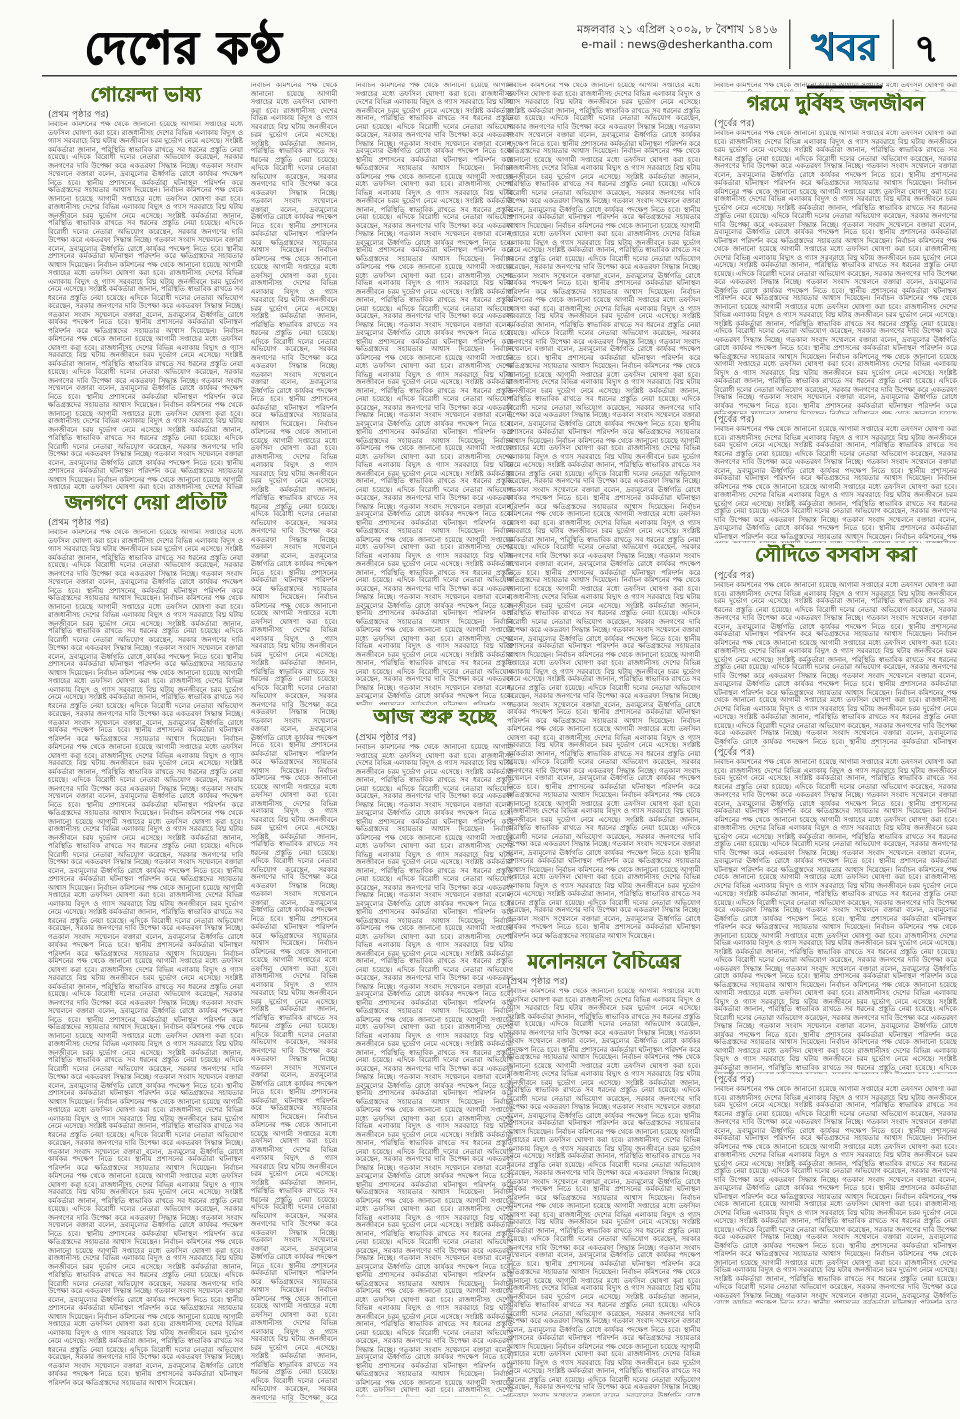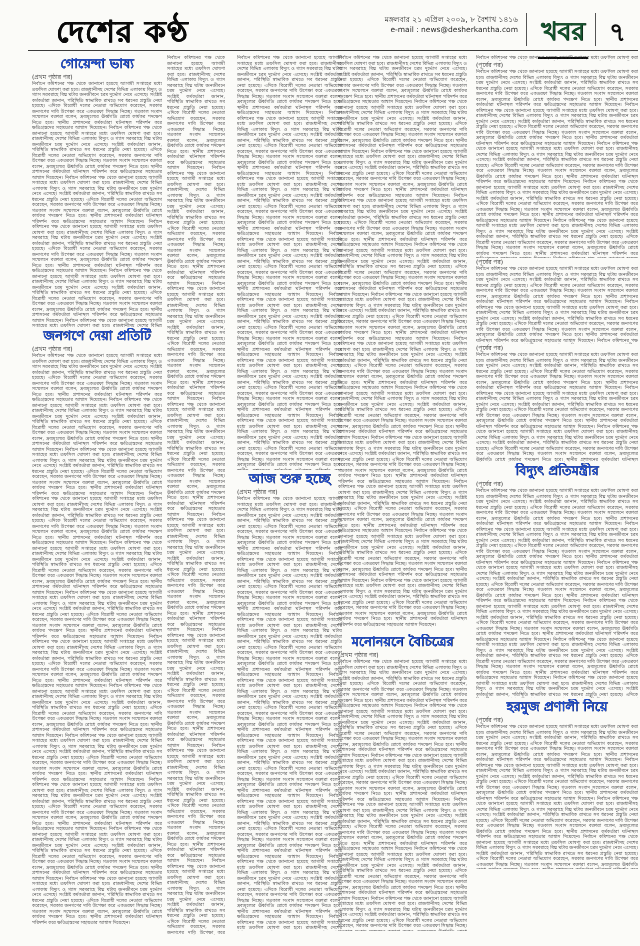--- a/index.html
+++ b/index.html
@@ -9,42 +9,42 @@
     font-family:"DejaVu Sans", sans-serif;color:#1c1c1c;
   }
   
   .masthead{position:absolute;top:0;left:0;width:640px;height:50px;}
   .logo{
     position:absolute;left:56px;top:8px;font-size:30px;font-weight:bold;
     letter-spacing:1px;color:#0a0a0a;
     text-shadow:0.6px 0 0 #0a0a0a, 0 0.4px 0 #0a0a0a;
     white-space:nowrap;
   }
-  .dates{position:absolute;top:15px;right:122px;text-align:right;
+  .dates{position:absolute;top:15px;right:122px;text-align:center;
     font-size:7.5px;line-height:10px;color:#2a2a2a;white-space:nowrap;}
   .vr{position:absolute;top:13px;width:1px;height:33px;background:#555;}
   .vr1{right:113px;}
   .vr2{right:44px;}
   .section{
     position:absolute;top:12px;right:52px;font-size:25px;font-weight:bold;
-    color:#14532d;border-bottom:2px solid #0a0a0a;padding:0 3px 2px 3px;
+    color:#0369a1;border-bottom:2px solid #0a0a0a;padding:0 3px 2px 3px;
     text-shadow:0.5px 0 0 #0a0a0a;white-space:nowrap;
   }
   .pageno{position:absolute;top:12px;right:14px;font-size:26px;font-weight:bold;color:#0a0a0a;}
   .hrule{position:absolute;top:50px;left:28px;width:610px;height:1px;background:#3a3a3a;}
   
   .col{position:absolute;top:55px;height:882px;overflow:hidden;}
   .c1{left:32px;width:130px;}
   .c2{left:167px;width:58px;}
   .c3{left:237px;width:105px;}
   .c4{left:338px;width:129px;}
   .c5{left:476px;width:162px;}
   .headline{
     font-size:13px;line-height:16px;font-weight:bold;text-align:center;
-    color:#1d4ed8;margin:1px 0;white-space:nowrap;overflow:hidden;
+    color:#4d7c0f;margin:1px 0;white-space:nowrap;overflow:hidden;
     text-shadow:0.3px 0 0 #0e0e0e;
   }
   .cont{font-size:6px;line-height:8px;color:#333;text-align:left;}
   .bt{
     font-size:4.6px;line-height:5.5px;text-align:justify;color:#37373a;
     overflow:hidden;word-break:break-word;filter:blur(0.15px);
   }
 </style>
 </head>
 <body>
@@ -86,27 +86,27 @@
 
   <div class="col c4">
     <div class="bt" style="height:578px;">নির্বাচন কমিশনের পক্ষ থেকে জানানো হয়েছে আগামী সপ্তাহের মধ্যে তফসিল ঘোষণা করা হবে। রাজধানীসহ দেশের বিভিন্ন এলাকায় বিদ্যুৎ ও গ্যাস সরবরাহে বিঘ্ন ঘটায় জনজীবনে চরম দুর্ভোগ নেমে এসেছে। সংশ্লিষ্ট কর্মকর্তারা জানান, পরিস্থিতি স্বাভাবিক রাখতে সব ধরনের প্রস্তুতি নেয়া হয়েছে। এদিকে বিরোধী দলের নেতারা অভিযোগ করেছেন, সরকার জনগণের দাবি উপেক্ষা করে একতরফা সিদ্ধান্ত নিচ্ছে। গতকাল সংবাদ সম্মেলনে বক্তারা বলেন, দ্রব্যমূল্যের ঊর্ধ্বগতি রোধে কার্যকর পদক্ষেপ নিতে হবে। স্থানীয় প্রশাসনের কর্মকর্তারা ঘটনাস্থল পরিদর্শন করে ক্ষতিগ্রস্তদের সহায়তার আশ্বাস দিয়েছেন। নির্বাচন কমিশনের পক্ষ থেকে জানানো হয়েছে আগামী সপ্তাহের মধ্যে তফসিল ঘোষণা করা হবে। রাজধানীসহ দেশের বিভিন্ন এলাকায় বিদ্যুৎ ও গ্যাস সরবরাহে বিঘ্ন ঘটায় জনজীবনে চরম দুর্ভোগ নেমে এসেছে। সংশ্লিষ্ট কর্মকর্তারা জানান, পরিস্থিতি স্বাভাবিক রাখতে সব ধরনের প্রস্তুতি নেয়া হয়েছে। এদিকে বিরোধী দলের নেতারা অভিযোগ করেছেন, সরকার জনগণের দাবি উপেক্ষা করে একতরফা সিদ্ধান্ত নিচ্ছে। গতকাল সংবাদ সম্মেলনে বক্তারা বলেন, দ্রব্যমূল্যের ঊর্ধ্বগতি রোধে কার্যকর পদক্ষেপ নিতে হবে। স্থানীয় প্রশাসনের কর্মকর্তারা ঘটনাস্থল পরিদর্শন করে ক্ষতিগ্রস্তদের সহায়তার আশ্বাস দিয়েছেন। নির্বাচন কমিশনের পক্ষ থেকে জানানো হয়েছে আগামী সপ্তাহের মধ্যে তফসিল ঘোষণা করা হবে। রাজধানীসহ দেশের বিভিন্ন এলাকায় বিদ্যুৎ ও গ্যাস সরবরাহে বিঘ্ন ঘটায় জনজীবনে চরম দুর্ভোগ নেমে এসেছে। সংশ্লিষ্ট কর্মকর্তারা জানান, পরিস্থিতি স্বাভাবিক রাখতে সব ধরনের প্রস্তুতি নেয়া হয়েছে। এদিকে বিরোধী দলের নেতারা অভিযোগ করেছেন, সরকার জনগণের দাবি উপেক্ষা করে একতরফা সিদ্ধান্ত নিচ্ছে। গতকাল সংবাদ সম্মেলনে বক্তারা বলেন, দ্রব্যমূল্যের ঊর্ধ্বগতি রোধে কার্যকর পদক্ষেপ নিতে হবে। স্থানীয় প্রশাসনের কর্মকর্তারা ঘটনাস্থল পরিদর্শন করে ক্ষতিগ্রস্তদের সহায়তার আশ্বাস দিয়েছেন। নির্বাচন কমিশনের পক্ষ থেকে জানানো হয়েছে আগামী সপ্তাহের মধ্যে তফসিল ঘোষণা করা হবে। রাজধানীসহ দেশের বিভিন্ন এলাকায় বিদ্যুৎ ও গ্যাস সরবরাহে বিঘ্ন ঘটায় জনজীবনে চরম দুর্ভোগ নেমে এসেছে। সংশ্লিষ্ট কর্মকর্তারা জানান, পরিস্থিতি স্বাভাবিক রাখতে সব ধরনের প্রস্তুতি নেয়া হয়েছে। এদিকে বিরোধী দলের নেতারা অভিযোগ করেছেন, সরকার জনগণের দাবি উপেক্ষা করে একতরফা সিদ্ধান্ত নিচ্ছে। গতকাল সংবাদ সম্মেলনে বক্তারা বলেন, দ্রব্যমূল্যের ঊর্ধ্বগতি রোধে কার্যকর পদক্ষেপ নিতে হবে। স্থানীয় প্রশাসনের কর্মকর্তারা ঘটনাস্থল পরিদর্শন করে ক্ষতিগ্রস্তদের সহায়তার আশ্বাস দিয়েছেন। নির্বাচন কমিশনের পক্ষ থেকে জানানো হয়েছে আগামী সপ্তাহের মধ্যে তফসিল ঘোষণা করা হবে। রাজধানীসহ দেশের বিভিন্ন এলাকায় বিদ্যুৎ ও গ্যাস সরবরাহে বিঘ্ন ঘটায় জনজীবনে চরম দুর্ভোগ নেমে এসেছে। সংশ্লিষ্ট কর্মকর্তারা জানান, পরিস্থিতি স্বাভাবিক রাখতে সব ধরনের প্রস্তুতি নেয়া হয়েছে। এদিকে বিরোধী দলের নেতারা অভিযোগ করেছেন, সরকার জনগণের দাবি উপেক্ষা করে একতরফা সিদ্ধান্ত নিচ্ছে। গতকাল সংবাদ সম্মেলনে বক্তারা বলেন, দ্রব্যমূল্যের ঊর্ধ্বগতি রোধে কার্যকর পদক্ষেপ নিতে হবে। স্থানীয় প্রশাসনের কর্মকর্তারা ঘটনাস্থল পরিদর্শন করে ক্ষতিগ্রস্তদের সহায়তার আশ্বাস দিয়েছেন। নির্বাচন কমিশনের পক্ষ থেকে জানানো হয়েছে আগামী সপ্তাহের মধ্যে তফসিল ঘোষণা করা হবে। রাজধানীসহ দেশের বিভিন্ন এলাকায় বিদ্যুৎ ও গ্যাস সরবরাহে বিঘ্ন ঘটায় জনজীবনে চরম দুর্ভোগ নেমে এসেছে। সংশ্লিষ্ট কর্মকর্তারা জানান, পরিস্থিতি স্বাভাবিক রাখতে সব ধরনের প্রস্তুতি নেয়া হয়েছে। এদিকে বিরোধী দলের নেতারা অভিযোগ করেছেন, সরকার জনগণের দাবি উপেক্ষা করে একতরফা সিদ্ধান্ত নিচ্ছে। গতকাল সংবাদ সম্মেলনে বক্তারা বলেন, দ্রব্যমূল্যের ঊর্ধ্বগতি রোধে কার্যকর পদক্ষেপ নিতে হবে। স্থানীয় প্রশাসনের কর্মকর্তারা ঘটনাস্থল পরিদর্শন করে ক্ষতিগ্রস্তদের সহায়তার আশ্বাস দিয়েছেন। নির্বাচন কমিশনের পক্ষ থেকে জানানো হয়েছে আগামী সপ্তাহের মধ্যে তফসিল ঘোষণা করা হবে। রাজধানীসহ দেশের বিভিন্ন এলাকায় বিদ্যুৎ ও গ্যাস সরবরাহে বিঘ্ন ঘটায় জনজীবনে চরম দুর্ভোগ নেমে এসেছে। সংশ্লিষ্ট কর্মকর্তারা জানান, পরিস্থিতি স্বাভাবিক রাখতে সব ধরনের প্রস্তুতি নেয়া হয়েছে। এদিকে বিরোধী দলের নেতারা অভিযোগ করেছেন, সরকার জনগণের দাবি উপেক্ষা করে একতরফা সিদ্ধান্ত নিচ্ছে। গতকাল সংবাদ সম্মেলনে বক্তারা বলেন, দ্রব্যমূল্যের ঊর্ধ্বগতি রোধে কার্যকর পদক্ষেপ নিতে হবে। স্থানীয় প্রশাসনের কর্মকর্তারা ঘটনাস্থল পরিদর্শন করে ক্ষতিগ্রস্তদের সহায়তার আশ্বাস দিয়েছেন। নির্বাচন কমিশনের পক্ষ থেকে জানানো হয়েছে আগামী সপ্তাহের মধ্যে তফসিল ঘোষণা করা হবে। রাজধানীসহ দেশের বিভিন্ন এলাকায় বিদ্যুৎ ও গ্যাস সরবরাহে বিঘ্ন ঘটায় জনজীবনে চরম দুর্ভোগ নেমে এসেছে। সংশ্লিষ্ট কর্মকর্তারা জানান, পরিস্থিতি স্বাভাবিক রাখতে সব ধরনের প্রস্তুতি নেয়া হয়েছে। এদিকে বিরোধী দলের নেতারা অভিযোগ করেছেন, সরকার জনগণের দাবি উপেক্ষা করে একতরফা সিদ্ধান্ত নিচ্ছে। গতকাল সংবাদ সম্মেলনে বক্তারা বলেন, দ্রব্যমূল্যের ঊর্ধ্বগতি রোধে কার্যকর পদক্ষেপ নিতে হবে। স্থানীয় প্রশাসনের কর্মকর্তারা ঘটনাস্থল পরিদর্শন করে ক্ষতিগ্রস্তদের সহায়তার আশ্বাস দিয়েছেন। নির্বাচন কমিশনের পক্ষ থেকে জানানো হয়েছে আগামী সপ্তাহের মধ্যে তফসিল ঘোষণা করা হবে। রাজধানীসহ দেশের বিভিন্ন এলাকায় বিদ্যুৎ ও গ্যাস সরবরাহে বিঘ্ন ঘটায় জনজীবনে চরম দুর্ভোগ নেমে এসেছে। সংশ্লিষ্ট কর্মকর্তারা জানান, পরিস্থিতি স্বাভাবিক রাখতে সব ধরনের প্রস্তুতি নেয়া হয়েছে। এদিকে বিরোধী দলের নেতারা অভিযোগ করেছেন, সরকার জনগণের দাবি উপেক্ষা করে একতরফা সিদ্ধান্ত নিচ্ছে। গতকাল সংবাদ সম্মেলনে বক্তারা বলেন, দ্রব্যমূল্যের ঊর্ধ্বগতি রোধে কার্যকর পদক্ষেপ নিতে হবে। স্থানীয় প্রশাসনের কর্মকর্তারা ঘটনাস্থল পরিদর্শন করে ক্ষতিগ্রস্তদের সহায়তার আশ্বাস দিয়েছেন। নির্বাচন কমিশনের পক্ষ থেকে জানানো হয়েছে আগামী সপ্তাহের মধ্যে তফসিল ঘোষণা করা হবে। রাজধানীসহ দেশের বিভিন্ন এলাকায় বিদ্যুৎ ও গ্যাস সরবরাহে বিঘ্ন ঘটায় জনজীবনে চরম দুর্ভোগ নেমে এসেছে। সংশ্লিষ্ট কর্মকর্তারা জানান, পরিস্থিতি স্বাভাবিক রাখতে সব ধরনের প্রস্তুতি নেয়া হয়েছে। এদিকে বিরোধী দলের নেতারা অভিযোগ করেছেন, সরকার জনগণের দাবি উপেক্ষা করে একতরফা সিদ্ধান্ত নিচ্ছে। গতকাল সংবাদ সম্মেলনে বক্তারা বলেন, দ্রব্যমূল্যের ঊর্ধ্বগতি রোধে কার্যকর পদক্ষেপ নিতে হবে। স্থানীয় প্রশাসনের কর্মকর্তারা ঘটনাস্থল পরিদর্শন করে ক্ষতিগ্রস্তদের সহায়তার আশ্বাস দিয়েছেন। নির্বাচন কমিশনের পক্ষ থেকে জানানো হয়েছে আগামী সপ্তাহের মধ্যে তফসিল ঘোষণা করা হবে। রাজধানীসহ দেশের বিভিন্ন এলাকায় বিদ্যুৎ ও গ্যাস সরবরাহে বিঘ্ন ঘটায় জনজীবনে চরম দুর্ভোগ নেমে এসেছে। সংশ্লিষ্ট কর্মকর্তারা জানান, পরিস্থিতি স্বাভাবিক রাখতে সব ধরনের প্রস্তুতি নেয়া হয়েছে। এদিকে বিরোধী দলের নেতারা অভিযোগ করেছেন, সরকার জনগণের দাবি উপেক্ষা করে একতরফা সিদ্ধান্ত নিচ্ছে। গতকাল সংবাদ সম্মেলনে বক্তারা বলেন, দ্রব্যমূল্যের ঊর্ধ্বগতি রোধে কার্যকর পদক্ষেপ নিতে হবে। স্থানীয় প্রশাসনের কর্মকর্তারা ঘটনাস্থল পরিদর্শন করে ক্ষতিগ্রস্তদের সহায়তার আশ্বাস দিয়েছেন। নির্বাচন কমিশনের পক্ষ থেকে জানানো হয়েছে আগামী সপ্তাহের মধ্যে তফসিল ঘোষণা করা হবে। রাজধানীসহ দেশের বিভিন্ন এলাকায় বিদ্যুৎ ও গ্যাস সরবরাহে বিঘ্ন ঘটায় জনজীবনে চরম দুর্ভোগ নেমে এসেছে। সংশ্লিষ্ট কর্মকর্তারা জানান, পরিস্থিতি স্বাভাবিক রাখতে সব ধরনের প্রস্তুতি নেয়া হয়েছে। এদিকে বিরোধী দলের নেতারা অভিযোগ করেছেন, সরকার জনগণের দাবি উপেক্ষা করে একতরফা সিদ্ধান্ত নিচ্ছে। গতকাল সংবাদ সম্মেলনে বক্তারা বলেন, দ্রব্যমূল্যের ঊর্ধ্বগতি রোধে কার্যকর পদক্ষেপ নিতে হবে। স্থানীয় প্রশাসনের কর্মকর্তারা ঘটনাস্থল পরিদর্শন করে ক্ষতিগ্রস্তদের সহায়তার আশ্বাস দিয়েছেন। </div>
     <div class="headline">মনোনয়নে বৈচিত্রের</div>
     <div class="cont">(প্রথম পৃষ্ঠার পর)</div>
     <div class="bt" style="height:272px;">নির্বাচন কমিশনের পক্ষ থেকে জানানো হয়েছে আগামী সপ্তাহের মধ্যে তফসিল ঘোষণা করা হবে। রাজধানীসহ দেশের বিভিন্ন এলাকায় বিদ্যুৎ ও গ্যাস সরবরাহে বিঘ্ন ঘটায় জনজীবনে চরম দুর্ভোগ নেমে এসেছে। সংশ্লিষ্ট কর্মকর্তারা জানান, পরিস্থিতি স্বাভাবিক রাখতে সব ধরনের প্রস্তুতি নেয়া হয়েছে। এদিকে বিরোধী দলের নেতারা অভিযোগ করেছেন, সরকার জনগণের দাবি উপেক্ষা করে একতরফা সিদ্ধান্ত নিচ্ছে। গতকাল সংবাদ সম্মেলনে বক্তারা বলেন, দ্রব্যমূল্যের ঊর্ধ্বগতি রোধে কার্যকর পদক্ষেপ নিতে হবে। স্থানীয় প্রশাসনের কর্মকর্তারা ঘটনাস্থল পরিদর্শন করে ক্ষতিগ্রস্তদের সহায়তার আশ্বাস দিয়েছেন। নির্বাচন কমিশনের পক্ষ থেকে জানানো হয়েছে আগামী সপ্তাহের মধ্যে তফসিল ঘোষণা করা হবে। রাজধানীসহ দেশের বিভিন্ন এলাকায় বিদ্যুৎ ও গ্যাস সরবরাহে বিঘ্ন ঘটায় জনজীবনে চরম দুর্ভোগ নেমে এসেছে। সংশ্লিষ্ট কর্মকর্তারা জানান, পরিস্থিতি স্বাভাবিক রাখতে সব ধরনের প্রস্তুতি নেয়া হয়েছে। এদিকে বিরোধী দলের নেতারা অভিযোগ করেছেন, সরকার জনগণের দাবি উপেক্ষা করে একতরফা সিদ্ধান্ত নিচ্ছে। গতকাল সংবাদ সম্মেলনে বক্তারা বলেন, দ্রব্যমূল্যের ঊর্ধ্বগতি রোধে কার্যকর পদক্ষেপ নিতে হবে। স্থানীয় প্রশাসনের কর্মকর্তারা ঘটনাস্থল পরিদর্শন করে ক্ষতিগ্রস্তদের সহায়তার আশ্বাস দিয়েছেন। নির্বাচন কমিশনের পক্ষ থেকে জানানো হয়েছে আগামী সপ্তাহের মধ্যে তফসিল ঘোষণা করা হবে। রাজধানীসহ দেশের বিভিন্ন এলাকায় বিদ্যুৎ ও গ্যাস সরবরাহে বিঘ্ন ঘটায় জনজীবনে চরম দুর্ভোগ নেমে এসেছে। সংশ্লিষ্ট কর্মকর্তারা জানান, পরিস্থিতি স্বাভাবিক রাখতে সব ধরনের প্রস্তুতি নেয়া হয়েছে। এদিকে বিরোধী দলের নেতারা অভিযোগ করেছেন, সরকার জনগণের দাবি উপেক্ষা করে একতরফা সিদ্ধান্ত নিচ্ছে। গতকাল সংবাদ সম্মেলনে বক্তারা বলেন, দ্রব্যমূল্যের ঊর্ধ্বগতি রোধে কার্যকর পদক্ষেপ নিতে হবে। স্থানীয় প্রশাসনের কর্মকর্তারা ঘটনাস্থল পরিদর্শন করে ক্ষতিগ্রস্তদের সহায়তার আশ্বাস দিয়েছেন। নির্বাচন কমিশনের পক্ষ থেকে জানানো হয়েছে আগামী সপ্তাহের মধ্যে তফসিল ঘোষণা করা হবে। রাজধানীসহ দেশের বিভিন্ন এলাকায় বিদ্যুৎ ও গ্যাস সরবরাহে বিঘ্ন ঘটায় জনজীবনে চরম দুর্ভোগ নেমে এসেছে। সংশ্লিষ্ট কর্মকর্তারা জানান, পরিস্থিতি স্বাভাবিক রাখতে সব ধরনের প্রস্তুতি নেয়া হয়েছে। এদিকে বিরোধী দলের নেতারা অভিযোগ করেছেন, সরকার জনগণের দাবি উপেক্ষা করে একতরফা সিদ্ধান্ত নিচ্ছে। গতকাল সংবাদ সম্মেলনে বক্তারা বলেন, দ্রব্যমূল্যের ঊর্ধ্বগতি রোধে কার্যকর পদক্ষেপ নিতে হবে। স্থানীয় প্রশাসনের কর্মকর্তারা ঘটনাস্থল পরিদর্শন করে ক্ষতিগ্রস্তদের সহায়তার আশ্বাস দিয়েছেন। নির্বাচন কমিশনের পক্ষ থেকে জানানো হয়েছে আগামী সপ্তাহের মধ্যে তফসিল ঘোষণা করা হবে। রাজধানীসহ দেশের বিভিন্ন এলাকায় বিদ্যুৎ ও গ্যাস সরবরাহে বিঘ্ন ঘটায় জনজীবনে চরম দুর্ভোগ নেমে এসেছে। সংশ্লিষ্ট কর্মকর্তারা জানান, পরিস্থিতি স্বাভাবিক রাখতে সব ধরনের প্রস্তুতি নেয়া হয়েছে। এদিকে বিরোধী দলের নেতারা অভিযোগ করেছেন, সরকার জনগণের দাবি উপেক্ষা করে একতরফা সিদ্ধান্ত নিচ্ছে। গতকাল সংবাদ সম্মেলনে বক্তারা বলেন, দ্রব্যমূল্যের ঊর্ধ্বগতি রোধে কার্যকর পদক্ষেপ নিতে হবে। স্থানীয় প্রশাসনের কর্মকর্তারা ঘটনাস্থল পরিদর্শন করে ক্ষতিগ্রস্তদের সহায়তার আশ্বাস দিয়েছেন। নির্বাচন কমিশনের পক্ষ থেকে জানানো হয়েছে আগামী সপ্তাহের মধ্যে তফসিল ঘোষণা করা হবে। রাজধানীসহ দেশের বিভিন্ন এলাকায় বিদ্যুৎ ও গ্যাস সরবরাহে বিঘ্ন ঘটায় জনজীবনে চরম দুর্ভোগ নেমে এসেছে। সংশ্লিষ্ট কর্মকর্তারা জানান, পরিস্থিতি স্বাভাবিক রাখতে সব ধরনের প্রস্তুতি নেয়া হয়েছে। এদিকে বিরোধী দলের নেতারা অভিযোগ করেছেন, সরকার জনগণের দাবি উপেক্ষা করে একতরফা সিদ্ধান্ত নিচ্ছে। গতকাল সংবাদ সম্মেলনে বক্তারা বলেন, দ্রব্যমূল্যের ঊর্ধ্বগতি রোধে কার্যকর পদক্ষেপ নিতে হবে। স্থানীয় প্রশাসনের কর্মকর্তারা ঘটনাস্থল পরিদর্শন করে ক্ষতিগ্রস্তদের সহায়তার আশ্বাস দিয়েছেন। </div>
   </div>
 
   <div class="col c5">
     <div class="bt" style="height:6px;">নির্বাচন কমিশনের পক্ষ থেকে জানানো হয়েছে আগামী সপ্তাহের মধ্যে তফসিল ঘোষণা করা হবে। রাজধানীসহ দেশের বিভিন্ন এলাকায় বিদ্যুৎ ও গ্যাস সরবরাহে বিঘ্ন ঘটায় জনজীবনে চরম দুর্ভোগ নেমে এসেছে। সংশ্লিষ্ট কর্মকর্তারা জানান, পরিস্থিতি স্বাভাবিক রাখতে সব ধরনের প্রস্তুতি নেয়া হয়েছে। এদিকে বিরোধী দলের নেতারা অভিযোগ করেছেন, সরকার জনগণের দাবি উপেক্ষা করে একতরফা সিদ্ধান্ত নিচ্ছে। গতকাল সংবাদ সম্মেলনে বক্তারা বলেন, দ্রব্যমূল্যের ঊর্ধ্বগতি রোধে কার্যকর পদক্ষেপ নিতে হবে। স্থানীয় প্রশাসনের কর্মকর্তারা ঘটনাস্থল পরিদর্শন করে ক্ষতিগ্রস্তদের সহায়তার আশ্বাস দিয়েছেন। </div>
+    <div class="headline">গরমে দুর্বিষহ জনজীবন</div>
     <div class="cont">(পূর্বের পর)</div>
     <div class="bt" style="height:189px;">নির্বাচন কমিশনের পক্ষ থেকে জানানো হয়েছে আগামী সপ্তাহের মধ্যে তফসিল ঘোষণা করা হবে। রাজধানীসহ দেশের বিভিন্ন এলাকায় বিদ্যুৎ ও গ্যাস সরবরাহে বিঘ্ন ঘটায় জনজীবনে চরম দুর্ভোগ নেমে এসেছে। সংশ্লিষ্ট কর্মকর্তারা জানান, পরিস্থিতি স্বাভাবিক রাখতে সব ধরনের প্রস্তুতি নেয়া হয়েছে। এদিকে বিরোধী দলের নেতারা অভিযোগ করেছেন, সরকার জনগণের দাবি উপেক্ষা করে একতরফা সিদ্ধান্ত নিচ্ছে। গতকাল সংবাদ সম্মেলনে বক্তারা বলেন, দ্রব্যমূল্যের ঊর্ধ্বগতি রোধে কার্যকর পদক্ষেপ নিতে হবে। স্থানীয় প্রশাসনের কর্মকর্তারা ঘটনাস্থল পরিদর্শন করে ক্ষতিগ্রস্তদের সহায়তার আশ্বাস দিয়েছেন। নির্বাচন কমিশনের পক্ষ থেকে জানানো হয়েছে আগামী সপ্তাহের মধ্যে তফসিল ঘোষণা করা হবে। রাজধানীসহ দেশের বিভিন্ন এলাকায় বিদ্যুৎ ও গ্যাস সরবরাহে বিঘ্ন ঘটায় জনজীবনে চরম দুর্ভোগ নেমে এসেছে। সংশ্লিষ্ট কর্মকর্তারা জানান, পরিস্থিতি স্বাভাবিক রাখতে সব ধরনের প্রস্তুতি নেয়া হয়েছে। এদিকে বিরোধী দলের নেতারা অভিযোগ করেছেন, সরকার জনগণের দাবি উপেক্ষা করে একতরফা সিদ্ধান্ত নিচ্ছে। গতকাল সংবাদ সম্মেলনে বক্তারা বলেন, দ্রব্যমূল্যের ঊর্ধ্বগতি রোধে কার্যকর পদক্ষেপ নিতে হবে। স্থানীয় প্রশাসনের কর্মকর্তারা ঘটনাস্থল পরিদর্শন করে ক্ষতিগ্রস্তদের সহায়তার আশ্বাস দিয়েছেন। নির্বাচন কমিশনের পক্ষ থেকে জানানো হয়েছে আগামী সপ্তাহের মধ্যে তফসিল ঘোষণা করা হবে। রাজধানীসহ দেশের বিভিন্ন এলাকায় বিদ্যুৎ ও গ্যাস সরবরাহে বিঘ্ন ঘটায় জনজীবনে চরম দুর্ভোগ নেমে এসেছে। সংশ্লিষ্ট কর্মকর্তারা জানান, পরিস্থিতি স্বাভাবিক রাখতে সব ধরনের প্রস্তুতি নেয়া হয়েছে। এদিকে বিরোধী দলের নেতারা অভিযোগ করেছেন, সরকার জনগণের দাবি উপেক্ষা করে একতরফা সিদ্ধান্ত নিচ্ছে। গতকাল সংবাদ সম্মেলনে বক্তারা বলেন, দ্রব্যমূল্যের ঊর্ধ্বগতি রোধে কার্যকর পদক্ষেপ নিতে হবে। স্থানীয় প্রশাসনের কর্মকর্তারা ঘটনাস্থল পরিদর্শন করে ক্ষতিগ্রস্তদের সহায়তার আশ্বাস দিয়েছেন। নির্বাচন কমিশনের পক্ষ থেকে জানানো হয়েছে আগামী সপ্তাহের মধ্যে তফসিল ঘোষণা করা হবে। রাজধানীসহ দেশের বিভিন্ন এলাকায় বিদ্যুৎ ও গ্যাস সরবরাহে বিঘ্ন ঘটায় জনজীবনে চরম দুর্ভোগ নেমে এসেছে। সংশ্লিষ্ট কর্মকর্তারা জানান, পরিস্থিতি স্বাভাবিক রাখতে সব ধরনের প্রস্তুতি নেয়া হয়েছে। এদিকে বিরোধী দলের নেতারা অভিযোগ করেছেন, সরকার জনগণের দাবি উপেক্ষা করে একতরফা সিদ্ধান্ত নিচ্ছে। গতকাল সংবাদ সম্মেলনে বক্তারা বলেন, দ্রব্যমূল্যের ঊর্ধ্বগতি রোধে কার্যকর পদক্ষেপ নিতে হবে। স্থানীয় প্রশাসনের কর্মকর্তারা ঘটনাস্থল পরিদর্শন করে ক্ষতিগ্রস্তদের সহায়তার আশ্বাস দিয়েছেন। নির্বাচন কমিশনের পক্ষ থেকে জানানো হয়েছে আগামী সপ্তাহের মধ্যে তফসিল ঘোষণা করা হবে। রাজধানীসহ দেশের বিভিন্ন এলাকায় বিদ্যুৎ ও গ্যাস সরবরাহে বিঘ্ন ঘটায় জনজীবনে চরম দুর্ভোগ নেমে এসেছে। সংশ্লিষ্ট কর্মকর্তারা জানান, পরিস্থিতি স্বাভাবিক রাখতে সব ধরনের প্রস্তুতি নেয়া হয়েছে। এদিকে বিরোধী দলের নেতারা অভিযোগ করেছেন, সরকার জনগণের দাবি উপেক্ষা করে একতরফা সিদ্ধান্ত নিচ্ছে। গতকাল সংবাদ সম্মেলনে বক্তারা বলেন, দ্রব্যমূল্যের ঊর্ধ্বগতি রোধে কার্যকর পদক্ষেপ নিতে হবে। স্থানীয় প্রশাসনের কর্মকর্তারা ঘটনাস্থল পরিদর্শন করে ক্ষতিগ্রস্তদের সহায়তার আশ্বাস দিয়েছেন। নির্বাচন কমিশনের পক্ষ থেকে জানানো হয়েছে আগামী সপ্তাহের মধ্যে তফসিল ঘোষণা করা হবে। রাজধানীসহ দেশের বিভিন্ন এলাকায় বিদ্যুৎ ও গ্যাস সরবরাহে বিঘ্ন ঘটায় জনজীবনে চরম দুর্ভোগ নেমে এসেছে। সংশ্লিষ্ট কর্মকর্তারা জানান, পরিস্থিতি স্বাভাবিক রাখতে সব ধরনের প্রস্তুতি নেয়া হয়েছে। এদিকে বিরোধী দলের নেতারা অভিযোগ করেছেন, সরকার জনগণের দাবি উপেক্ষা করে একতরফা সিদ্ধান্ত নিচ্ছে। গতকাল সংবাদ সম্মেলনে বক্তারা বলেন, দ্রব্যমূল্যের ঊর্ধ্বগতি রোধে কার্যকর পদক্ষেপ নিতে হবে। স্থানীয় প্রশাসনের কর্মকর্তারা ঘটনাস্থল পরিদর্শন করে ক্ষতিগ্রস্তদের সহায়তার আশ্বাস দিয়েছেন। </div>
     <div class="cont">(পূর্বের পর)</div>
     <div class="bt" style="height:78px;">নির্বাচন কমিশনের পক্ষ থেকে জানানো হয়েছে আগামী সপ্তাহের মধ্যে তফসিল ঘোষণা করা হবে। রাজধানীসহ দেশের বিভিন্ন এলাকায় বিদ্যুৎ ও গ্যাস সরবরাহে বিঘ্ন ঘটায় জনজীবনে চরম দুর্ভোগ নেমে এসেছে। সংশ্লিষ্ট কর্মকর্তারা জানান, পরিস্থিতি স্বাভাবিক রাখতে সব ধরনের প্রস্তুতি নেয়া হয়েছে। এদিকে বিরোধী দলের নেতারা অভিযোগ করেছেন, সরকার জনগণের দাবি উপেক্ষা করে একতরফা সিদ্ধান্ত নিচ্ছে। গতকাল সংবাদ সম্মেলনে বক্তারা বলেন, দ্রব্যমূল্যের ঊর্ধ্বগতি রোধে কার্যকর পদক্ষেপ নিতে হবে। স্থানীয় প্রশাসনের কর্মকর্তারা ঘটনাস্থল পরিদর্শন করে ক্ষতিগ্রস্তদের সহায়তার আশ্বাস দিয়েছেন। নির্বাচন কমিশনের পক্ষ থেকে জানানো হয়েছে আগামী সপ্তাহের মধ্যে তফসিল ঘোষণা করা হবে। রাজধানীসহ দেশের বিভিন্ন এলাকায় বিদ্যুৎ ও গ্যাস সরবরাহে বিঘ্ন ঘটায় জনজীবনে চরম দুর্ভোগ নেমে এসেছে। সংশ্লিষ্ট কর্মকর্তারা জানান, পরিস্থিতি স্বাভাবিক রাখতে সব ধরনের প্রস্তুতি নেয়া হয়েছে। এদিকে বিরোধী দলের নেতারা অভিযোগ করেছেন, সরকার জনগণের দাবি উপেক্ষা করে একতরফা সিদ্ধান্ত নিচ্ছে। গতকাল সংবাদ সম্মেলনে বক্তারা বলেন, দ্রব্যমূল্যের ঊর্ধ্বগতি রোধে কার্যকর পদক্ষেপ নিতে হবে। স্থানীয় প্রশাসনের কর্মকর্তারা ঘটনাস্থল পরিদর্শন করে ক্ষতিগ্রস্তদের সহায়তার আশ্বাস দিয়েছেন। নির্বাচন কমিশনের পক্ষ থেকে জানানো হয়েছে আগামী সপ্তাহের মধ্যে তফসিল ঘোষণা করা হবে। রাজধানীসহ দেশের বিভিন্ন এলাকায় বিদ্যুৎ ও গ্যাস সরবরাহে বিঘ্ন ঘটায় জনজীবনে চরম দুর্ভোগ নেমে এসেছে। সংশ্লিষ্ট কর্মকর্তারা জানান, পরিস্থিতি স্বাভাবিক রাখতে সব ধরনের প্রস্তুতি নেয়া হয়েছে। এদিকে বিরোধী দলের নেতারা অভিযোগ করেছেন, সরকার জনগণের দাবি উপেক্ষা করে একতরফা সিদ্ধান্ত নিচ্ছে। গতকাল সংবাদ সম্মেলনে বক্তারা বলেন, দ্রব্যমূল্যের ঊর্ধ্বগতি রোধে কার্যকর পদক্ষেপ নিতে হবে। স্থানীয় প্রশাসনের কর্মকর্তারা ঘটনাস্থল পরিদর্শন করে ক্ষতিগ্রস্তদের সহায়তার আশ্বাস দিয়েছেন। </div>
+    <div class="headline">সৌদিতে বসবাস করা</div>
     <div class="cont">(পূর্বের পর)</div>
     <div class="bt" style="height:110px;">নির্বাচন কমিশনের পক্ষ থেকে জানানো হয়েছে আগামী সপ্তাহের মধ্যে তফসিল ঘোষণা করা হবে। রাজধানীসহ দেশের বিভিন্ন এলাকায় বিদ্যুৎ ও গ্যাস সরবরাহে বিঘ্ন ঘটায় জনজীবনে চরম দুর্ভোগ নেমে এসেছে। সংশ্লিষ্ট কর্মকর্তারা জানান, পরিস্থিতি স্বাভাবিক রাখতে সব ধরনের প্রস্তুতি নেয়া হয়েছে। এদিকে বিরোধী দলের নেতারা অভিযোগ করেছেন, সরকার জনগণের দাবি উপেক্ষা করে একতরফা সিদ্ধান্ত নিচ্ছে। গতকাল সংবাদ সম্মেলনে বক্তারা বলেন, দ্রব্যমূল্যের ঊর্ধ্বগতি রোধে কার্যকর পদক্ষেপ নিতে হবে। স্থানীয় প্রশাসনের কর্মকর্তারা ঘটনাস্থল পরিদর্শন করে ক্ষতিগ্রস্তদের সহায়তার আশ্বাস দিয়েছেন। নির্বাচন কমিশনের পক্ষ থেকে জানানো হয়েছে আগামী সপ্তাহের মধ্যে তফসিল ঘোষণা করা হবে। রাজধানীসহ দেশের বিভিন্ন এলাকায় বিদ্যুৎ ও গ্যাস সরবরাহে বিঘ্ন ঘটায় জনজীবনে চরম দুর্ভোগ নেমে এসেছে। সংশ্লিষ্ট কর্মকর্তারা জানান, পরিস্থিতি স্বাভাবিক রাখতে সব ধরনের প্রস্তুতি নেয়া হয়েছে। এদিকে বিরোধী দলের নেতারা অভিযোগ করেছেন, সরকার জনগণের দাবি উপেক্ষা করে একতরফা সিদ্ধান্ত নিচ্ছে। গতকাল সংবাদ সম্মেলনে বক্তারা বলেন, দ্রব্যমূল্যের ঊর্ধ্বগতি রোধে কার্যকর পদক্ষেপ নিতে হবে। স্থানীয় প্রশাসনের কর্মকর্তারা ঘটনাস্থল পরিদর্শন করে ক্ষতিগ্রস্তদের সহায়তার আশ্বাস দিয়েছেন। নির্বাচন কমিশনের পক্ষ থেকে জানানো হয়েছে আগামী সপ্তাহের মধ্যে তফসিল ঘোষণা করা হবে। রাজধানীসহ দেশের বিভিন্ন এলাকায় বিদ্যুৎ ও গ্যাস সরবরাহে বিঘ্ন ঘটায় জনজীবনে চরম দুর্ভোগ নেমে এসেছে। সংশ্লিষ্ট কর্মকর্তারা জানান, পরিস্থিতি স্বাভাবিক রাখতে সব ধরনের প্রস্তুতি নেয়া হয়েছে। এদিকে বিরোধী দলের নেতারা অভিযোগ করেছেন, সরকার জনগণের দাবি উপেক্ষা করে একতরফা সিদ্ধান্ত নিচ্ছে। গতকাল সংবাদ সম্মেলনে বক্তারা বলেন, দ্রব্যমূল্যের ঊর্ধ্বগতি রোধে কার্যকর পদক্ষেপ নিতে হবে। স্থানীয় প্রশাসনের কর্মকর্তারা ঘটনাস্থল পরিদর্শন করে ক্ষতিগ্রস্তদের সহায়তার আশ্বাস দিয়েছেন। নির্বাচন কমিশনের পক্ষ থেকে জানানো হয়েছে আগামী সপ্তাহের মধ্যে তফসিল ঘোষণা করা হবে। রাজধানীসহ দেশের বিভিন্ন এলাকায় বিদ্যুৎ ও গ্যাস সরবরাহে বিঘ্ন ঘটায় জনজীবনে চরম দুর্ভোগ নেমে এসেছে। সংশ্লিষ্ট কর্মকর্তারা জানান, পরিস্থিতি স্বাভাবিক রাখতে সব ধরনের প্রস্তুতি নেয়া হয়েছে। এদিকে বিরোধী দলের নেতারা অভিযোগ করেছেন, সরকার জনগণের দাবি উপেক্ষা করে একতরফা সিদ্ধান্ত নিচ্ছে। গতকাল সংবাদ সম্মেলনে বক্তারা বলেন, দ্রব্যমূল্যের ঊর্ধ্বগতি রোধে কার্যকর পদক্ষেপ নিতে হবে। স্থানীয় প্রশাসনের কর্মকর্তারা ঘটনাস্থল পরিদর্শন করে ক্ষতিগ্রস্তদের সহায়তার আশ্বাস দিয়েছেন। </div>
-    <div class="headline">বিদ্যুৎ প্রতিমন্ত্রীর</div>
     <div class="cont">(পূর্বের পর)</div>
     <div class="bt" style="height:210px;">নির্বাচন কমিশনের পক্ষ থেকে জানানো হয়েছে আগামী সপ্তাহের মধ্যে তফসিল ঘোষণা করা হবে। রাজধানীসহ দেশের বিভিন্ন এলাকায় বিদ্যুৎ ও গ্যাস সরবরাহে বিঘ্ন ঘটায় জনজীবনে চরম দুর্ভোগ নেমে এসেছে। সংশ্লিষ্ট কর্মকর্তারা জানান, পরিস্থিতি স্বাভাবিক রাখতে সব ধরনের প্রস্তুতি নেয়া হয়েছে। এদিকে বিরোধী দলের নেতারা অভিযোগ করেছেন, সরকার জনগণের দাবি উপেক্ষা করে একতরফা সিদ্ধান্ত নিচ্ছে। গতকাল সংবাদ সম্মেলনে বক্তারা বলেন, দ্রব্যমূল্যের ঊর্ধ্বগতি রোধে কার্যকর পদক্ষেপ নিতে হবে। স্থানীয় প্রশাসনের কর্মকর্তারা ঘটনাস্থল পরিদর্শন করে ক্ষতিগ্রস্তদের সহায়তার আশ্বাস দিয়েছেন। নির্বাচন কমিশনের পক্ষ থেকে জানানো হয়েছে আগামী সপ্তাহের মধ্যে তফসিল ঘোষণা করা হবে। রাজধানীসহ দেশের বিভিন্ন এলাকায় বিদ্যুৎ ও গ্যাস সরবরাহে বিঘ্ন ঘটায় জনজীবনে চরম দুর্ভোগ নেমে এসেছে। সংশ্লিষ্ট কর্মকর্তারা জানান, পরিস্থিতি স্বাভাবিক রাখতে সব ধরনের প্রস্তুতি নেয়া হয়েছে। এদিকে বিরোধী দলের নেতারা অভিযোগ করেছেন, সরকার জনগণের দাবি উপেক্ষা করে একতরফা সিদ্ধান্ত নিচ্ছে। গতকাল সংবাদ সম্মেলনে বক্তারা বলেন, দ্রব্যমূল্যের ঊর্ধ্বগতি রোধে কার্যকর পদক্ষেপ নিতে হবে। স্থানীয় প্রশাসনের কর্মকর্তারা ঘটনাস্থল পরিদর্শন করে ক্ষতিগ্রস্তদের সহায়তার আশ্বাস দিয়েছেন। নির্বাচন কমিশনের পক্ষ থেকে জানানো হয়েছে আগামী সপ্তাহের মধ্যে তফসিল ঘোষণা করা হবে। রাজধানীসহ দেশের বিভিন্ন এলাকায় বিদ্যুৎ ও গ্যাস সরবরাহে বিঘ্ন ঘটায় জনজীবনে চরম দুর্ভোগ নেমে এসেছে। সংশ্লিষ্ট কর্মকর্তারা জানান, পরিস্থিতি স্বাভাবিক রাখতে সব ধরনের প্রস্তুতি নেয়া হয়েছে। এদিকে বিরোধী দলের নেতারা অভিযোগ করেছেন, সরকার জনগণের দাবি উপেক্ষা করে একতরফা সিদ্ধান্ত নিচ্ছে। গতকাল সংবাদ সম্মেলনে বক্তারা বলেন, দ্রব্যমূল্যের ঊর্ধ্বগতি রোধে কার্যকর পদক্ষেপ নিতে হবে। স্থানীয় প্রশাসনের কর্মকর্তারা ঘটনাস্থল পরিদর্শন করে ক্ষতিগ্রস্তদের সহায়তার আশ্বাস দিয়েছেন। নির্বাচন কমিশনের পক্ষ থেকে জানানো হয়েছে আগামী সপ্তাহের মধ্যে তফসিল ঘোষণা করা হবে। রাজধানীসহ দেশের বিভিন্ন এলাকায় বিদ্যুৎ ও গ্যাস সরবরাহে বিঘ্ন ঘটায় জনজীবনে চরম দুর্ভোগ নেমে এসেছে। সংশ্লিষ্ট কর্মকর্তারা জানান, পরিস্থিতি স্বাভাবিক রাখতে সব ধরনের প্রস্তুতি নেয়া হয়েছে। এদিকে বিরোধী দলের নেতারা অভিযোগ করেছেন, সরকার জনগণের দাবি উপেক্ষা করে একতরফা সিদ্ধান্ত নিচ্ছে। গতকাল সংবাদ সম্মেলনে বক্তারা বলেন, দ্রব্যমূল্যের ঊর্ধ্বগতি রোধে কার্যকর পদক্ষেপ নিতে হবে। স্থানীয় প্রশাসনের কর্মকর্তারা ঘটনাস্থল পরিদর্শন করে ক্ষতিগ্রস্তদের সহায়তার আশ্বাস দিয়েছেন। নির্বাচন কমিশনের পক্ষ থেকে জানানো হয়েছে আগামী সপ্তাহের মধ্যে তফসিল ঘোষণা করা হবে। রাজধানীসহ দেশের বিভিন্ন এলাকায় বিদ্যুৎ ও গ্যাস সরবরাহে বিঘ্ন ঘটায় জনজীবনে চরম দুর্ভোগ নেমে এসেছে। সংশ্লিষ্ট কর্মকর্তারা জানান, পরিস্থিতি স্বাভাবিক রাখতে সব ধরনের প্রস্তুতি নেয়া হয়েছে। এদিকে বিরোধী দলের নেতারা অভিযোগ করেছেন, সরকার জনগণের দাবি উপেক্ষা করে একতরফা সিদ্ধান্ত নিচ্ছে। গতকাল সংবাদ সম্মেলনে বক্তারা বলেন, দ্রব্যমূল্যের ঊর্ধ্বগতি রোধে কার্যকর পদক্ষেপ নিতে হবে। স্থানীয় প্রশাসনের কর্মকর্তারা ঘটনাস্থল পরিদর্শন করে ক্ষতিগ্রস্তদের সহায়তার আশ্বাস দিয়েছেন। নির্বাচন কমিশনের পক্ষ থেকে জানানো হয়েছে আগামী সপ্তাহের মধ্যে তফসিল ঘোষণা করা হবে। রাজধানীসহ দেশের বিভিন্ন এলাকায় বিদ্যুৎ ও গ্যাস সরবরাহে বিঘ্ন ঘটায় জনজীবনে চরম দুর্ভোগ নেমে এসেছে। সংশ্লিষ্ট কর্মকর্তারা জানান, পরিস্থিতি স্বাভাবিক রাখতে সব ধরনের প্রস্তুতি নেয়া হয়েছে। এদিকে বিরোধী দলের নেতারা অভিযোগ করেছেন, সরকার জনগণের দাবি উপেক্ষা করে একতরফা সিদ্ধান্ত নিচ্ছে। গতকাল সংবাদ সম্মেলনে বক্তারা বলেন, দ্রব্যমূল্যের ঊর্ধ্বগতি রোধে কার্যকর পদক্ষেপ নিতে হবে। স্থানীয় প্রশাসনের কর্মকর্তারা ঘটনাস্থল পরিদর্শন করে ক্ষতিগ্রস্তদের সহায়তার আশ্বাস দিয়েছেন। </div>
-    <div class="headline">হরমুজ প্রণালী নিয়ে</div>
     <div class="cont">(পূর্বের পর)</div>
     <div class="bt" style="height:145px;">নির্বাচন কমিশনের পক্ষ থেকে জানানো হয়েছে আগামী সপ্তাহের মধ্যে তফসিল ঘোষণা করা হবে। রাজধানীসহ দেশের বিভিন্ন এলাকায় বিদ্যুৎ ও গ্যাস সরবরাহে বিঘ্ন ঘটায় জনজীবনে চরম দুর্ভোগ নেমে এসেছে। সংশ্লিষ্ট কর্মকর্তারা জানান, পরিস্থিতি স্বাভাবিক রাখতে সব ধরনের প্রস্তুতি নেয়া হয়েছে। এদিকে বিরোধী দলের নেতারা অভিযোগ করেছেন, সরকার জনগণের দাবি উপেক্ষা করে একতরফা সিদ্ধান্ত নিচ্ছে। গতকাল সংবাদ সম্মেলনে বক্তারা বলেন, দ্রব্যমূল্যের ঊর্ধ্বগতি রোধে কার্যকর পদক্ষেপ নিতে হবে। স্থানীয় প্রশাসনের কর্মকর্তারা ঘটনাস্থল পরিদর্শন করে ক্ষতিগ্রস্তদের সহায়তার আশ্বাস দিয়েছেন। নির্বাচন কমিশনের পক্ষ থেকে জানানো হয়েছে আগামী সপ্তাহের মধ্যে তফসিল ঘোষণা করা হবে। রাজধানীসহ দেশের বিভিন্ন এলাকায় বিদ্যুৎ ও গ্যাস সরবরাহে বিঘ্ন ঘটায় জনজীবনে চরম দুর্ভোগ নেমে এসেছে। সংশ্লিষ্ট কর্মকর্তারা জানান, পরিস্থিতি স্বাভাবিক রাখতে সব ধরনের প্রস্তুতি নেয়া হয়েছে। এদিকে বিরোধী দলের নেতারা অভিযোগ করেছেন, সরকার জনগণের দাবি উপেক্ষা করে একতরফা সিদ্ধান্ত নিচ্ছে। গতকাল সংবাদ সম্মেলনে বক্তারা বলেন, দ্রব্যমূল্যের ঊর্ধ্বগতি রোধে কার্যকর পদক্ষেপ নিতে হবে। স্থানীয় প্রশাসনের কর্মকর্তারা ঘটনাস্থল পরিদর্শন করে ক্ষতিগ্রস্তদের সহায়তার আশ্বাস দিয়েছেন। নির্বাচন কমিশনের পক্ষ থেকে জানানো হয়েছে আগামী সপ্তাহের মধ্যে তফসিল ঘোষণা করা হবে। রাজধানীসহ দেশের বিভিন্ন এলাকায় বিদ্যুৎ ও গ্যাস সরবরাহে বিঘ্ন ঘটায় জনজীবনে চরম দুর্ভোগ নেমে এসেছে। সংশ্লিষ্ট কর্মকর্তারা জানান, পরিস্থিতি স্বাভাবিক রাখতে সব ধরনের প্রস্তুতি নেয়া হয়েছে। এদিকে বিরোধী দলের নেতারা অভিযোগ করেছেন, সরকার জনগণের দাবি উপেক্ষা করে একতরফা সিদ্ধান্ত নিচ্ছে। গতকাল সংবাদ সম্মেলনে বক্তারা বলেন, দ্রব্যমূল্যের ঊর্ধ্বগতি রোধে কার্যকর পদক্ষেপ নিতে হবে। স্থানীয় প্রশাসনের কর্মকর্তারা ঘটনাস্থল পরিদর্শন করে ক্ষতিগ্রস্তদের সহায়তার আশ্বাস দিয়েছেন। নির্বাচন কমিশনের পক্ষ থেকে জানানো হয়েছে আগামী সপ্তাহের মধ্যে তফসিল ঘোষণা করা হবে। রাজধানীসহ দেশের বিভিন্ন এলাকায় বিদ্যুৎ ও গ্যাস সরবরাহে বিঘ্ন ঘটায় জনজীবনে চরম দুর্ভোগ নেমে এসেছে। সংশ্লিষ্ট কর্মকর্তারা জানান, পরিস্থিতি স্বাভাবিক রাখতে সব ধরনের প্রস্তুতি নেয়া হয়েছে। এদিকে বিরোধী দলের নেতারা অভিযোগ করেছেন, সরকার জনগণের দাবি উপেক্ষা করে একতরফা সিদ্ধান্ত নিচ্ছে। গতকাল সংবাদ সম্মেলনে বক্তারা বলেন, দ্রব্যমূল্যের ঊর্ধ্বগতি রোধে কার্যকর পদক্ষেপ নিতে হবে। স্থানীয় প্রশাসনের কর্মকর্তারা ঘটনাস্থল পরিদর্শন করে ক্ষতিগ্রস্তদের সহায়তার আশ্বাস দিয়েছেন। নির্বাচন কমিশনের পক্ষ থেকে জানানো হয়েছে আগামী সপ্তাহের মধ্যে তফসিল ঘোষণা করা হবে। রাজধানীসহ দেশের বিভিন্ন এলাকায় বিদ্যুৎ ও গ্যাস সরবরাহে বিঘ্ন ঘটায় জনজীবনে চরম দুর্ভোগ নেমে এসেছে। সংশ্লিষ্ট কর্মকর্তারা জানান, পরিস্থিতি স্বাভাবিক রাখতে সব ধরনের প্রস্তুতি নেয়া হয়েছে। এদিকে বিরোধী দলের নেতারা অভিযোগ করেছেন, সরকার জনগণের দাবি উপেক্ষা করে একতরফা সিদ্ধান্ত নিচ্ছে। গতকাল সংবাদ সম্মেলনে বক্তারা বলেন, দ্রব্যমূল্যের ঊর্ধ্বগতি রোধে কার্যকর পদক্ষেপ নিতে হবে। স্থানীয় প্রশাসনের কর্মকর্তারা ঘটনাস্থল পরিদর্শন করে ক্ষতিগ্রস্তদের সহায়তার আশ্বাস দিয়েছেন। </div>
   </div>
 
 </div>
 
 </body></html>

